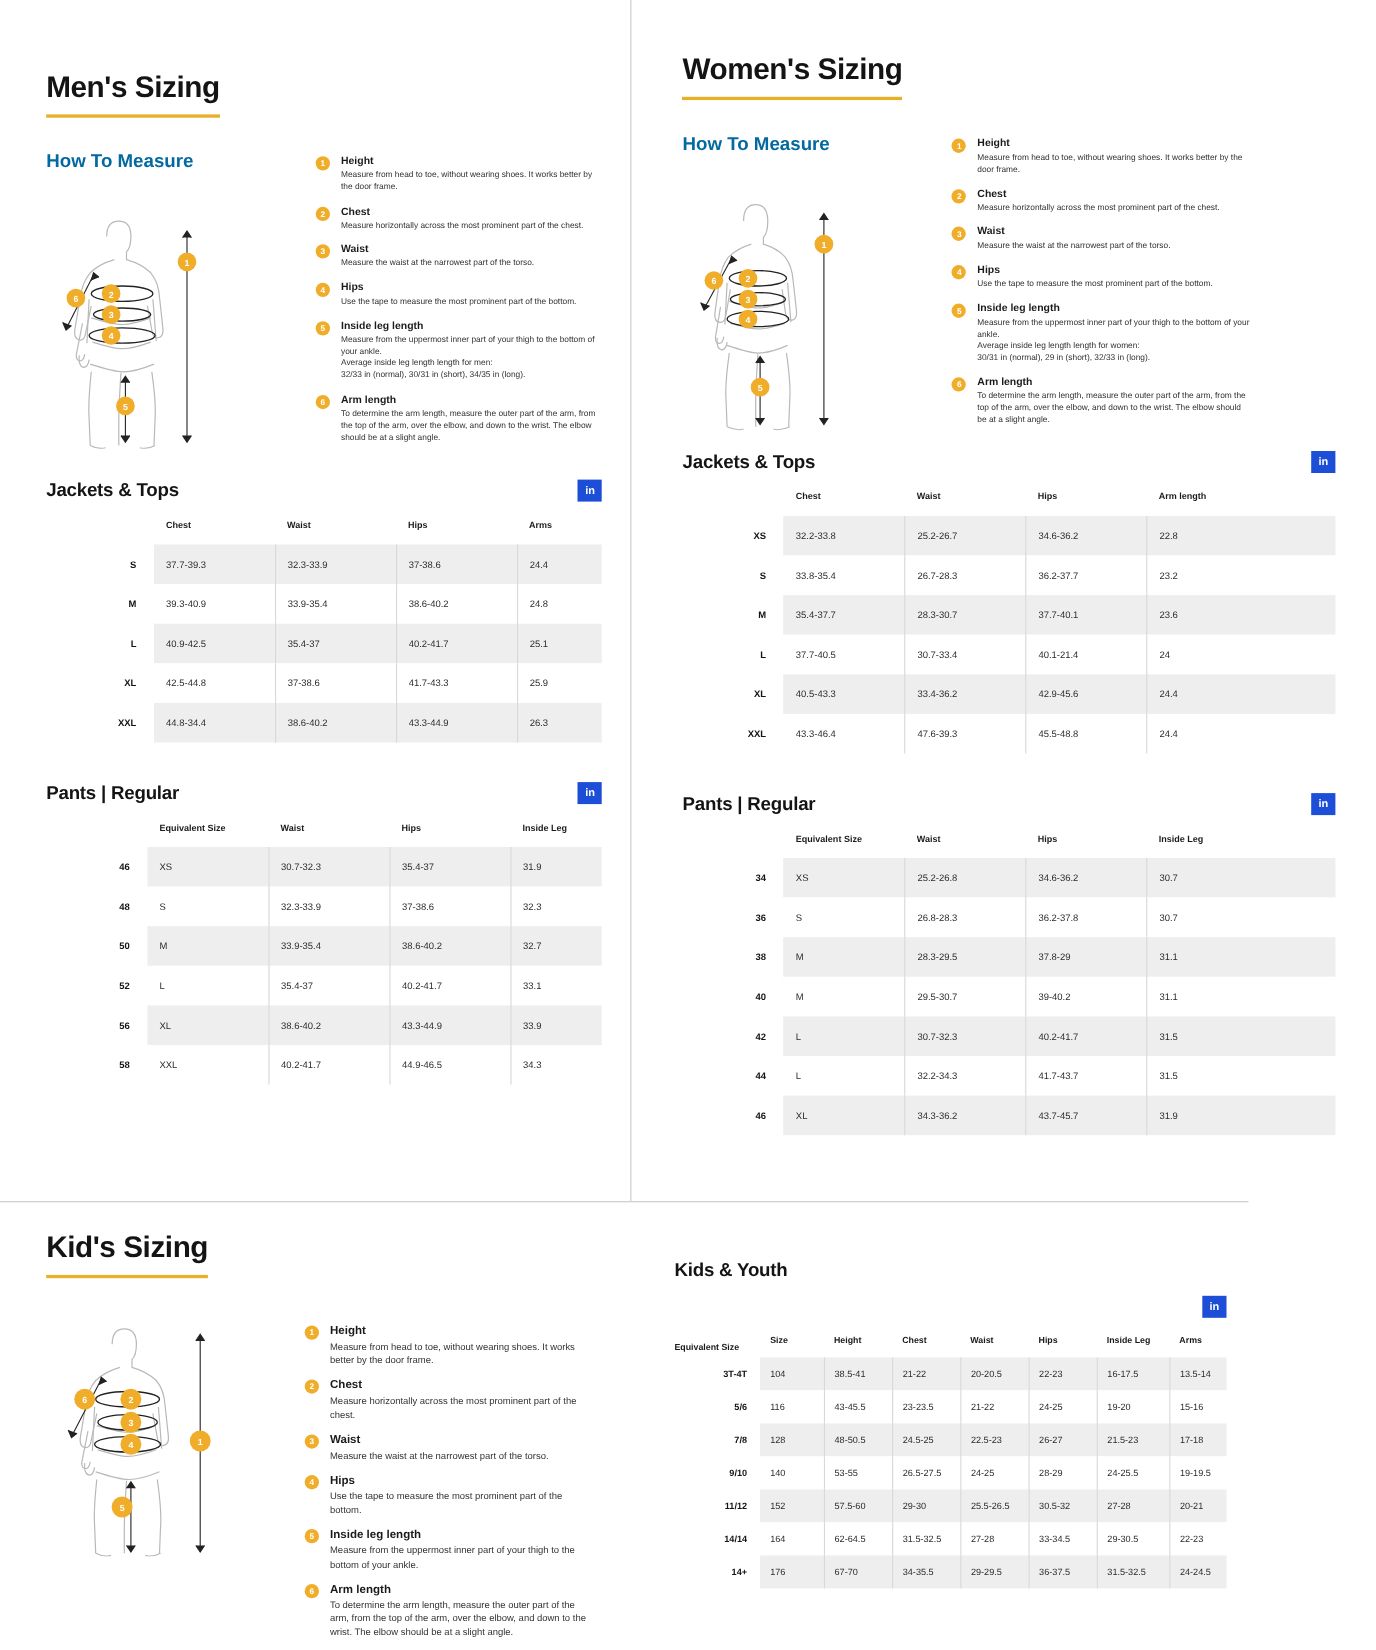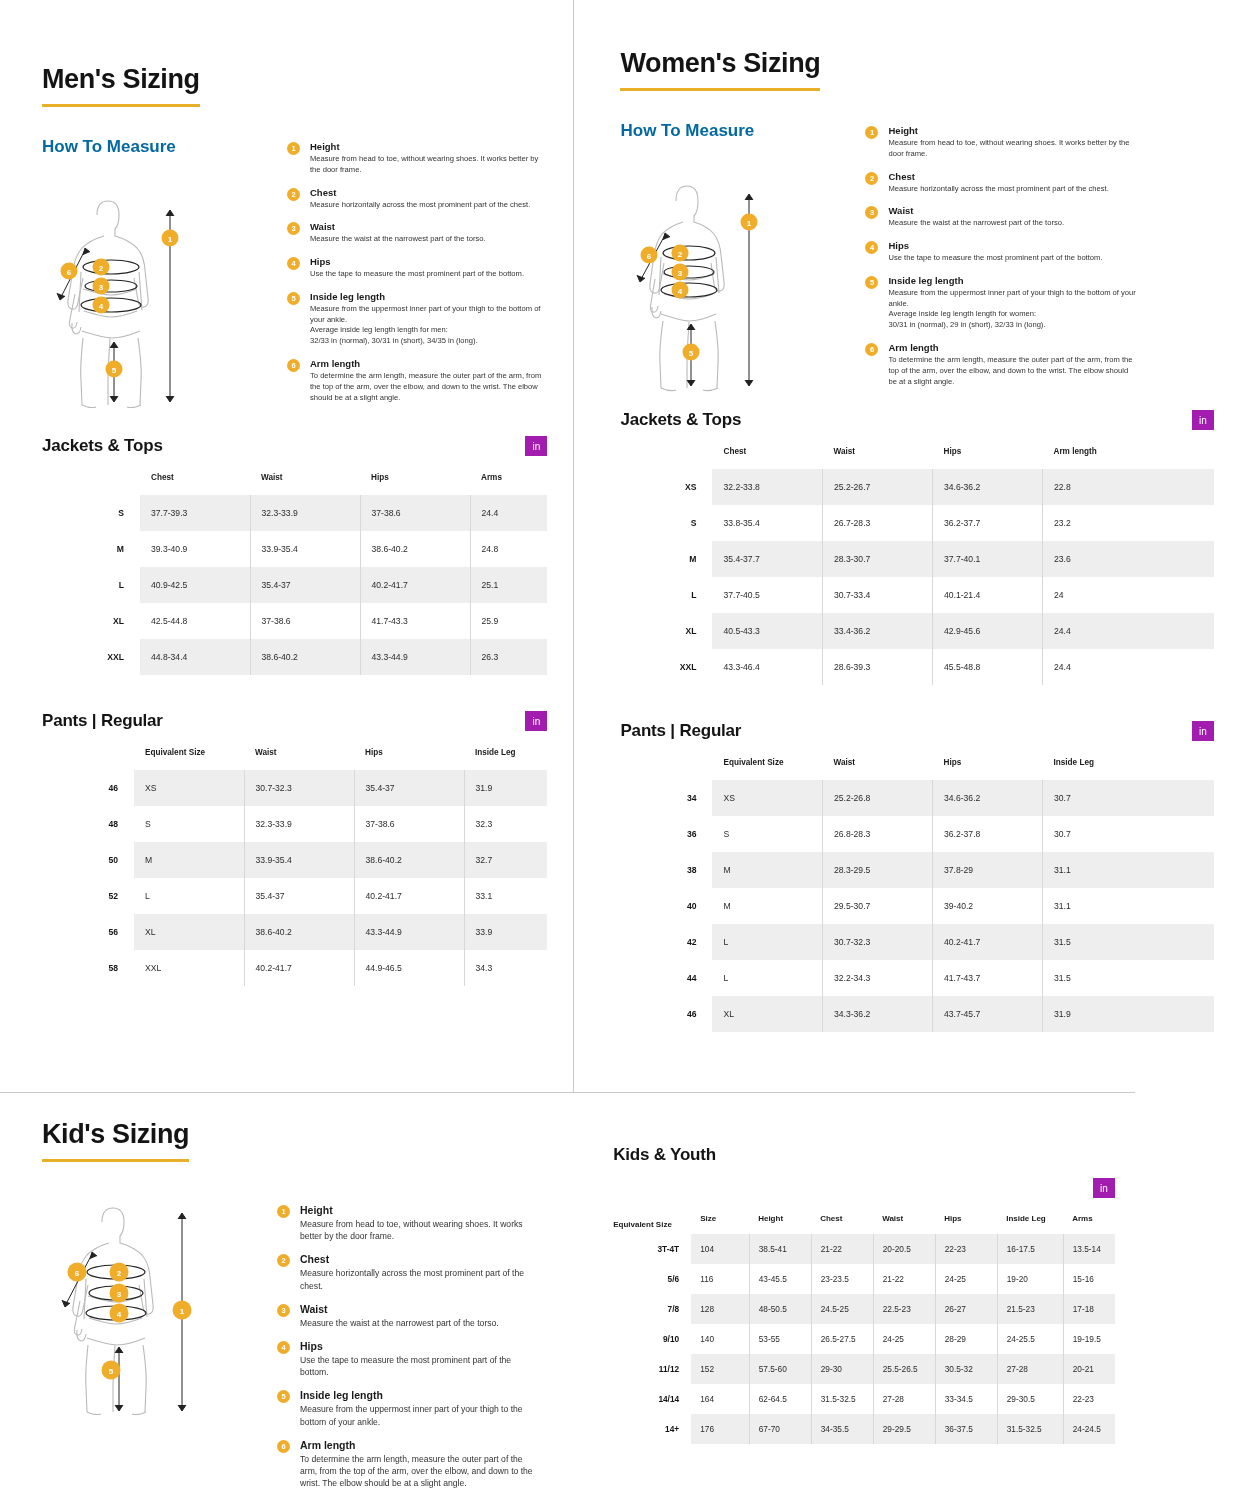--- a/index.html
+++ b/index.html
@@ -49,22 +49,22 @@
     font-size: 7.5px; font-weight: bold;
     display: flex; align-items: center; justify-content: center;
     flex: 0 0 13px; margin-top: 1px;
   }
   .step-body { margin-left: 10px; }
   .step-title { font-size: 9.5px; font-weight: bold; color: #1a1a1a; margin-bottom: 2px; }
   .step-desc { font-size: 7.6px; line-height: 1.42; color: #333333; max-width: 250px; }
 
   
   .unit-badge {
-    width: 22px; height: 20px; background: #a21caf; color: #ffffff;
-    font-size: 10px; font-weight: normal;
+    width: 22px; height: 20px; background: #1d4ed8; color: #ffffff;
+    font-size: 10px; font-weight: bold;
     display: flex; align-items: center; justify-content: center;
   }
   .title-row { display: flex; align-items: center; justify-content: space-between; }
 
   
   table.size-table { border-collapse: collapse; width: 100%; font-size: 8.6px; }
   table.size-table th {
     font-size: 8.2px; font-weight: bold; text-align: left; color: #1a1a1a;
     padding: 0 0 13px 11px; white-space: nowrap;
   }
@@ -478,21 +478,21 @@
               <tr>
                 <td class="rowlabel">XL</td>
                 <td>40.5-43.3</td>
                 <td>33.4-36.2</td>
                 <td>42.9-45.6</td>
                 <td>24.4</td>
               </tr>
               <tr>
                 <td class="rowlabel">XXL</td>
                 <td>43.3-46.4</td>
-                <td>28.6-39.3</td>
+                <td>47.6-39.3</td>
                 <td>45.5-48.8</td>
                 <td>24.4</td>
               </tr>
             </tbody>
         </table>
       </div>
 
       <div style="margin-top:36px">
         <div class="title-row">
           <div class="table-title">Pants | Regular</div>

